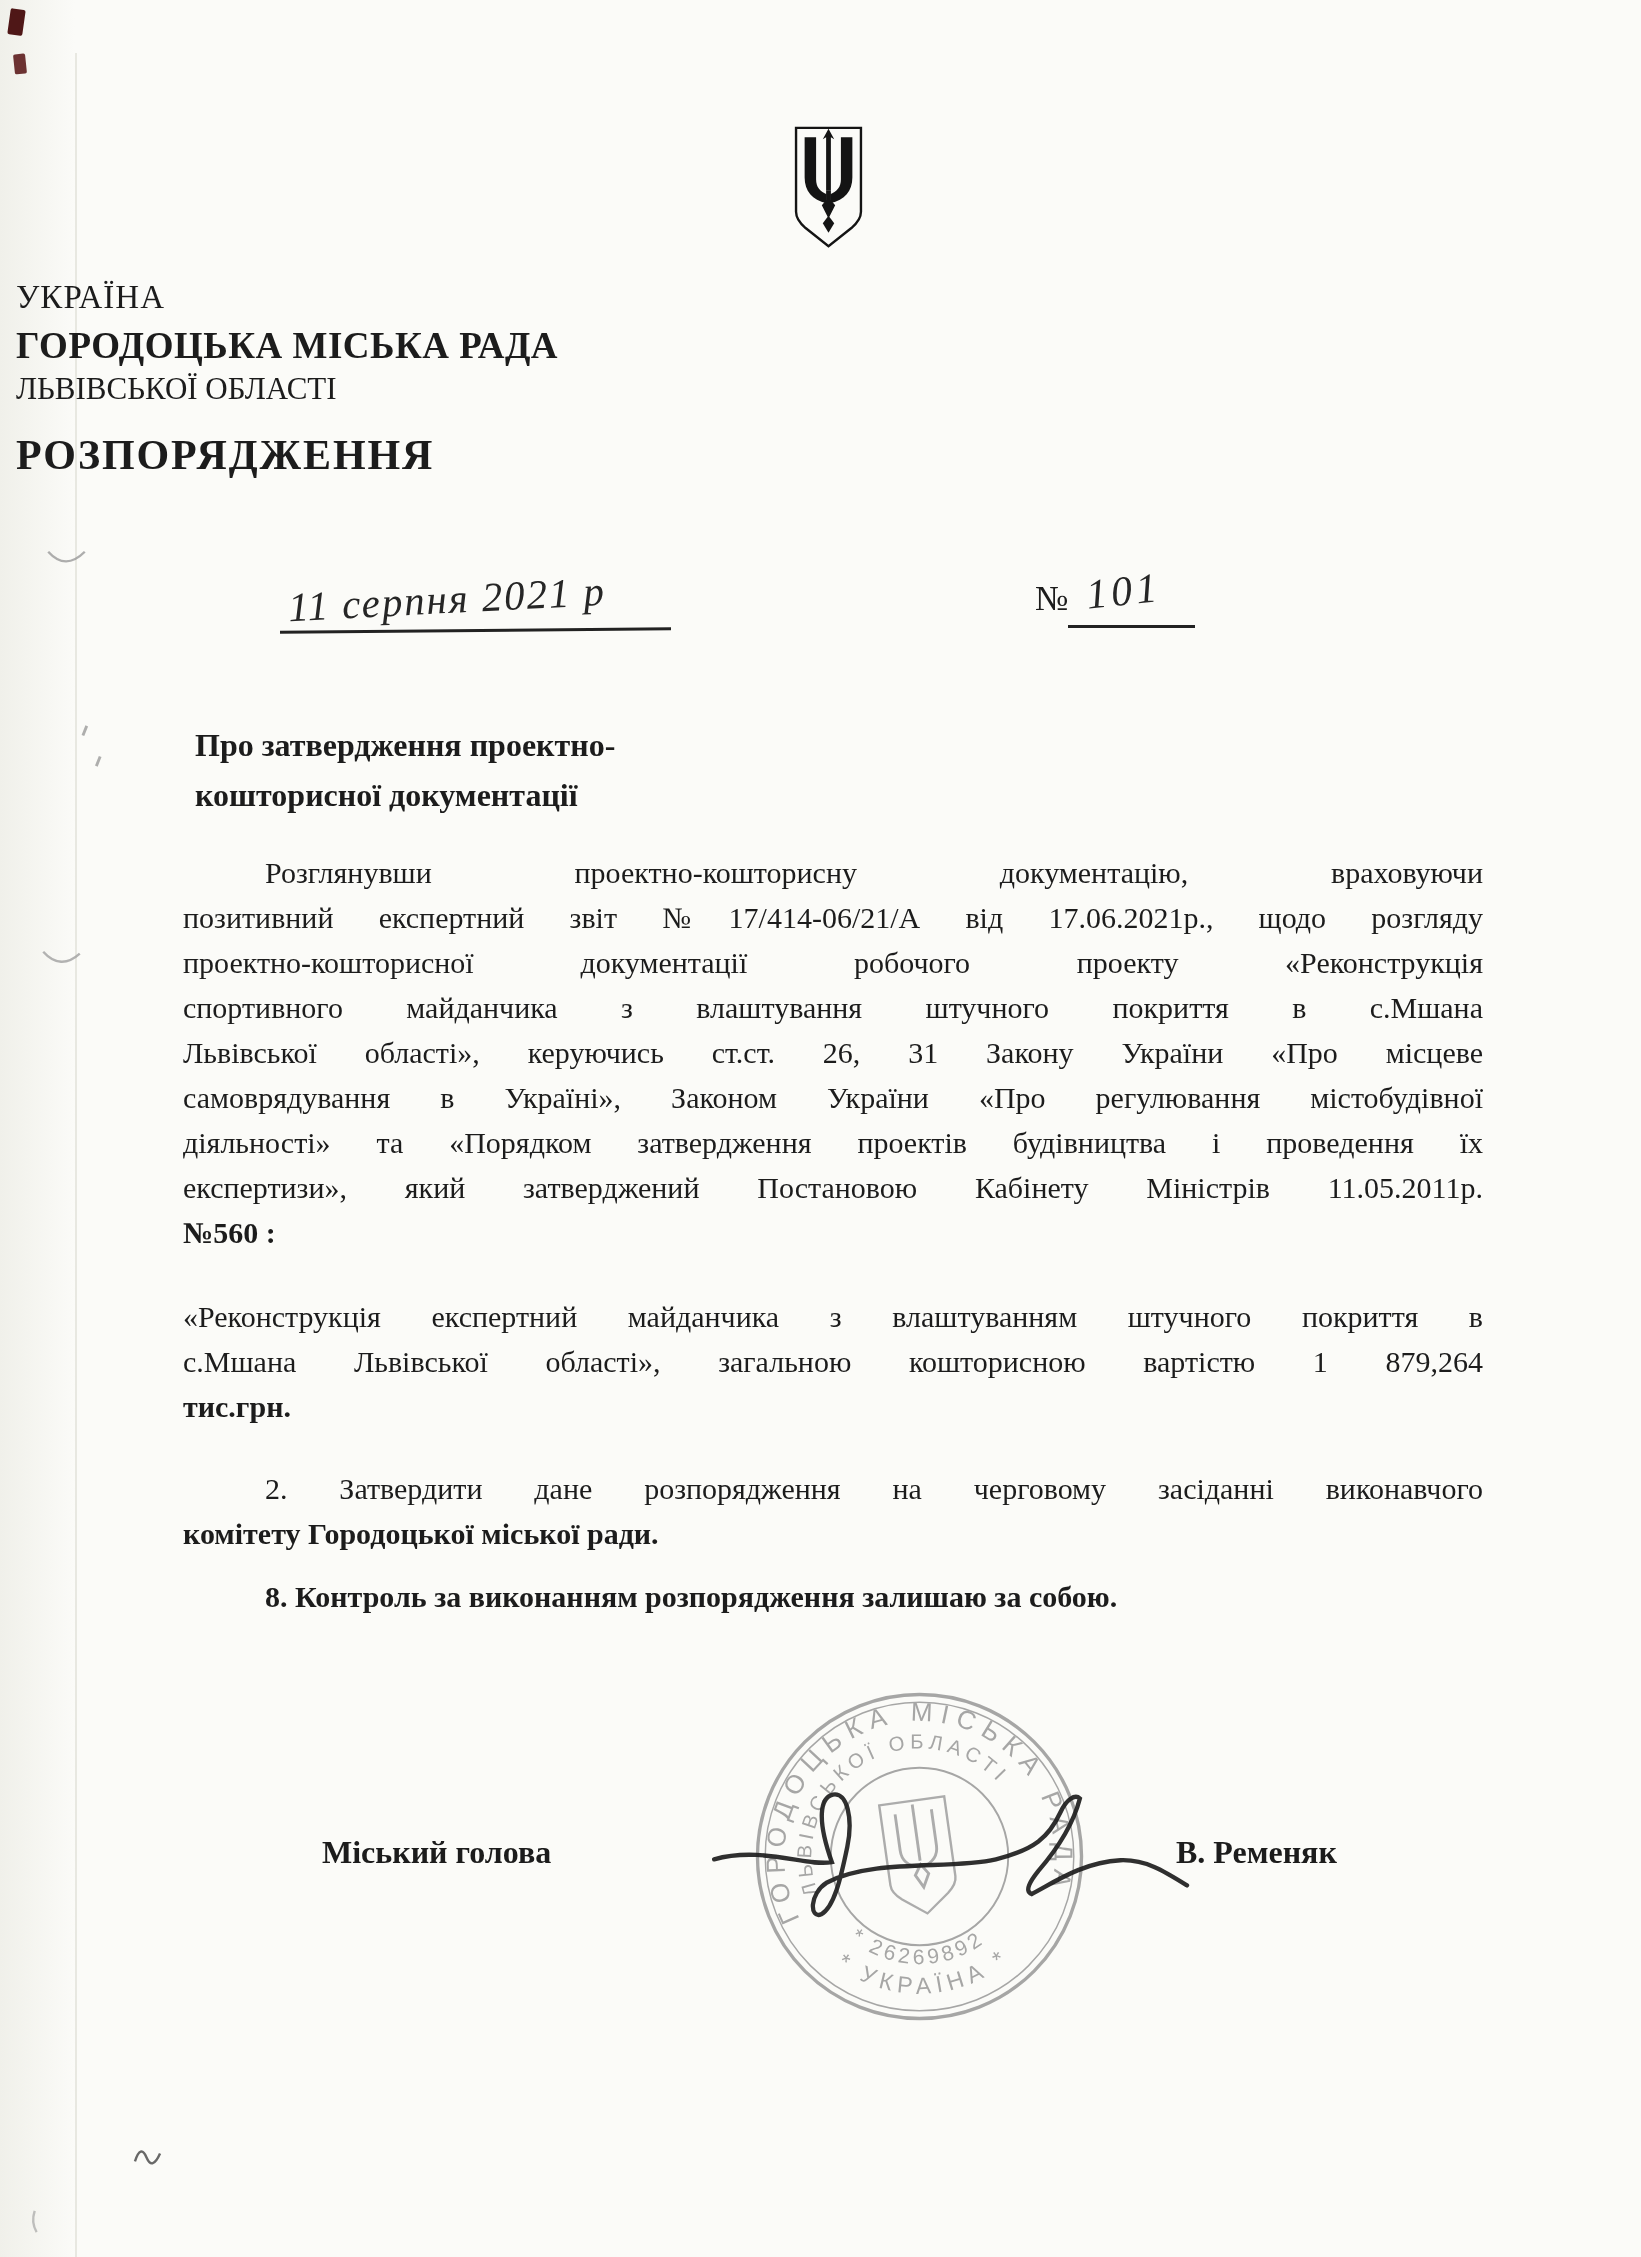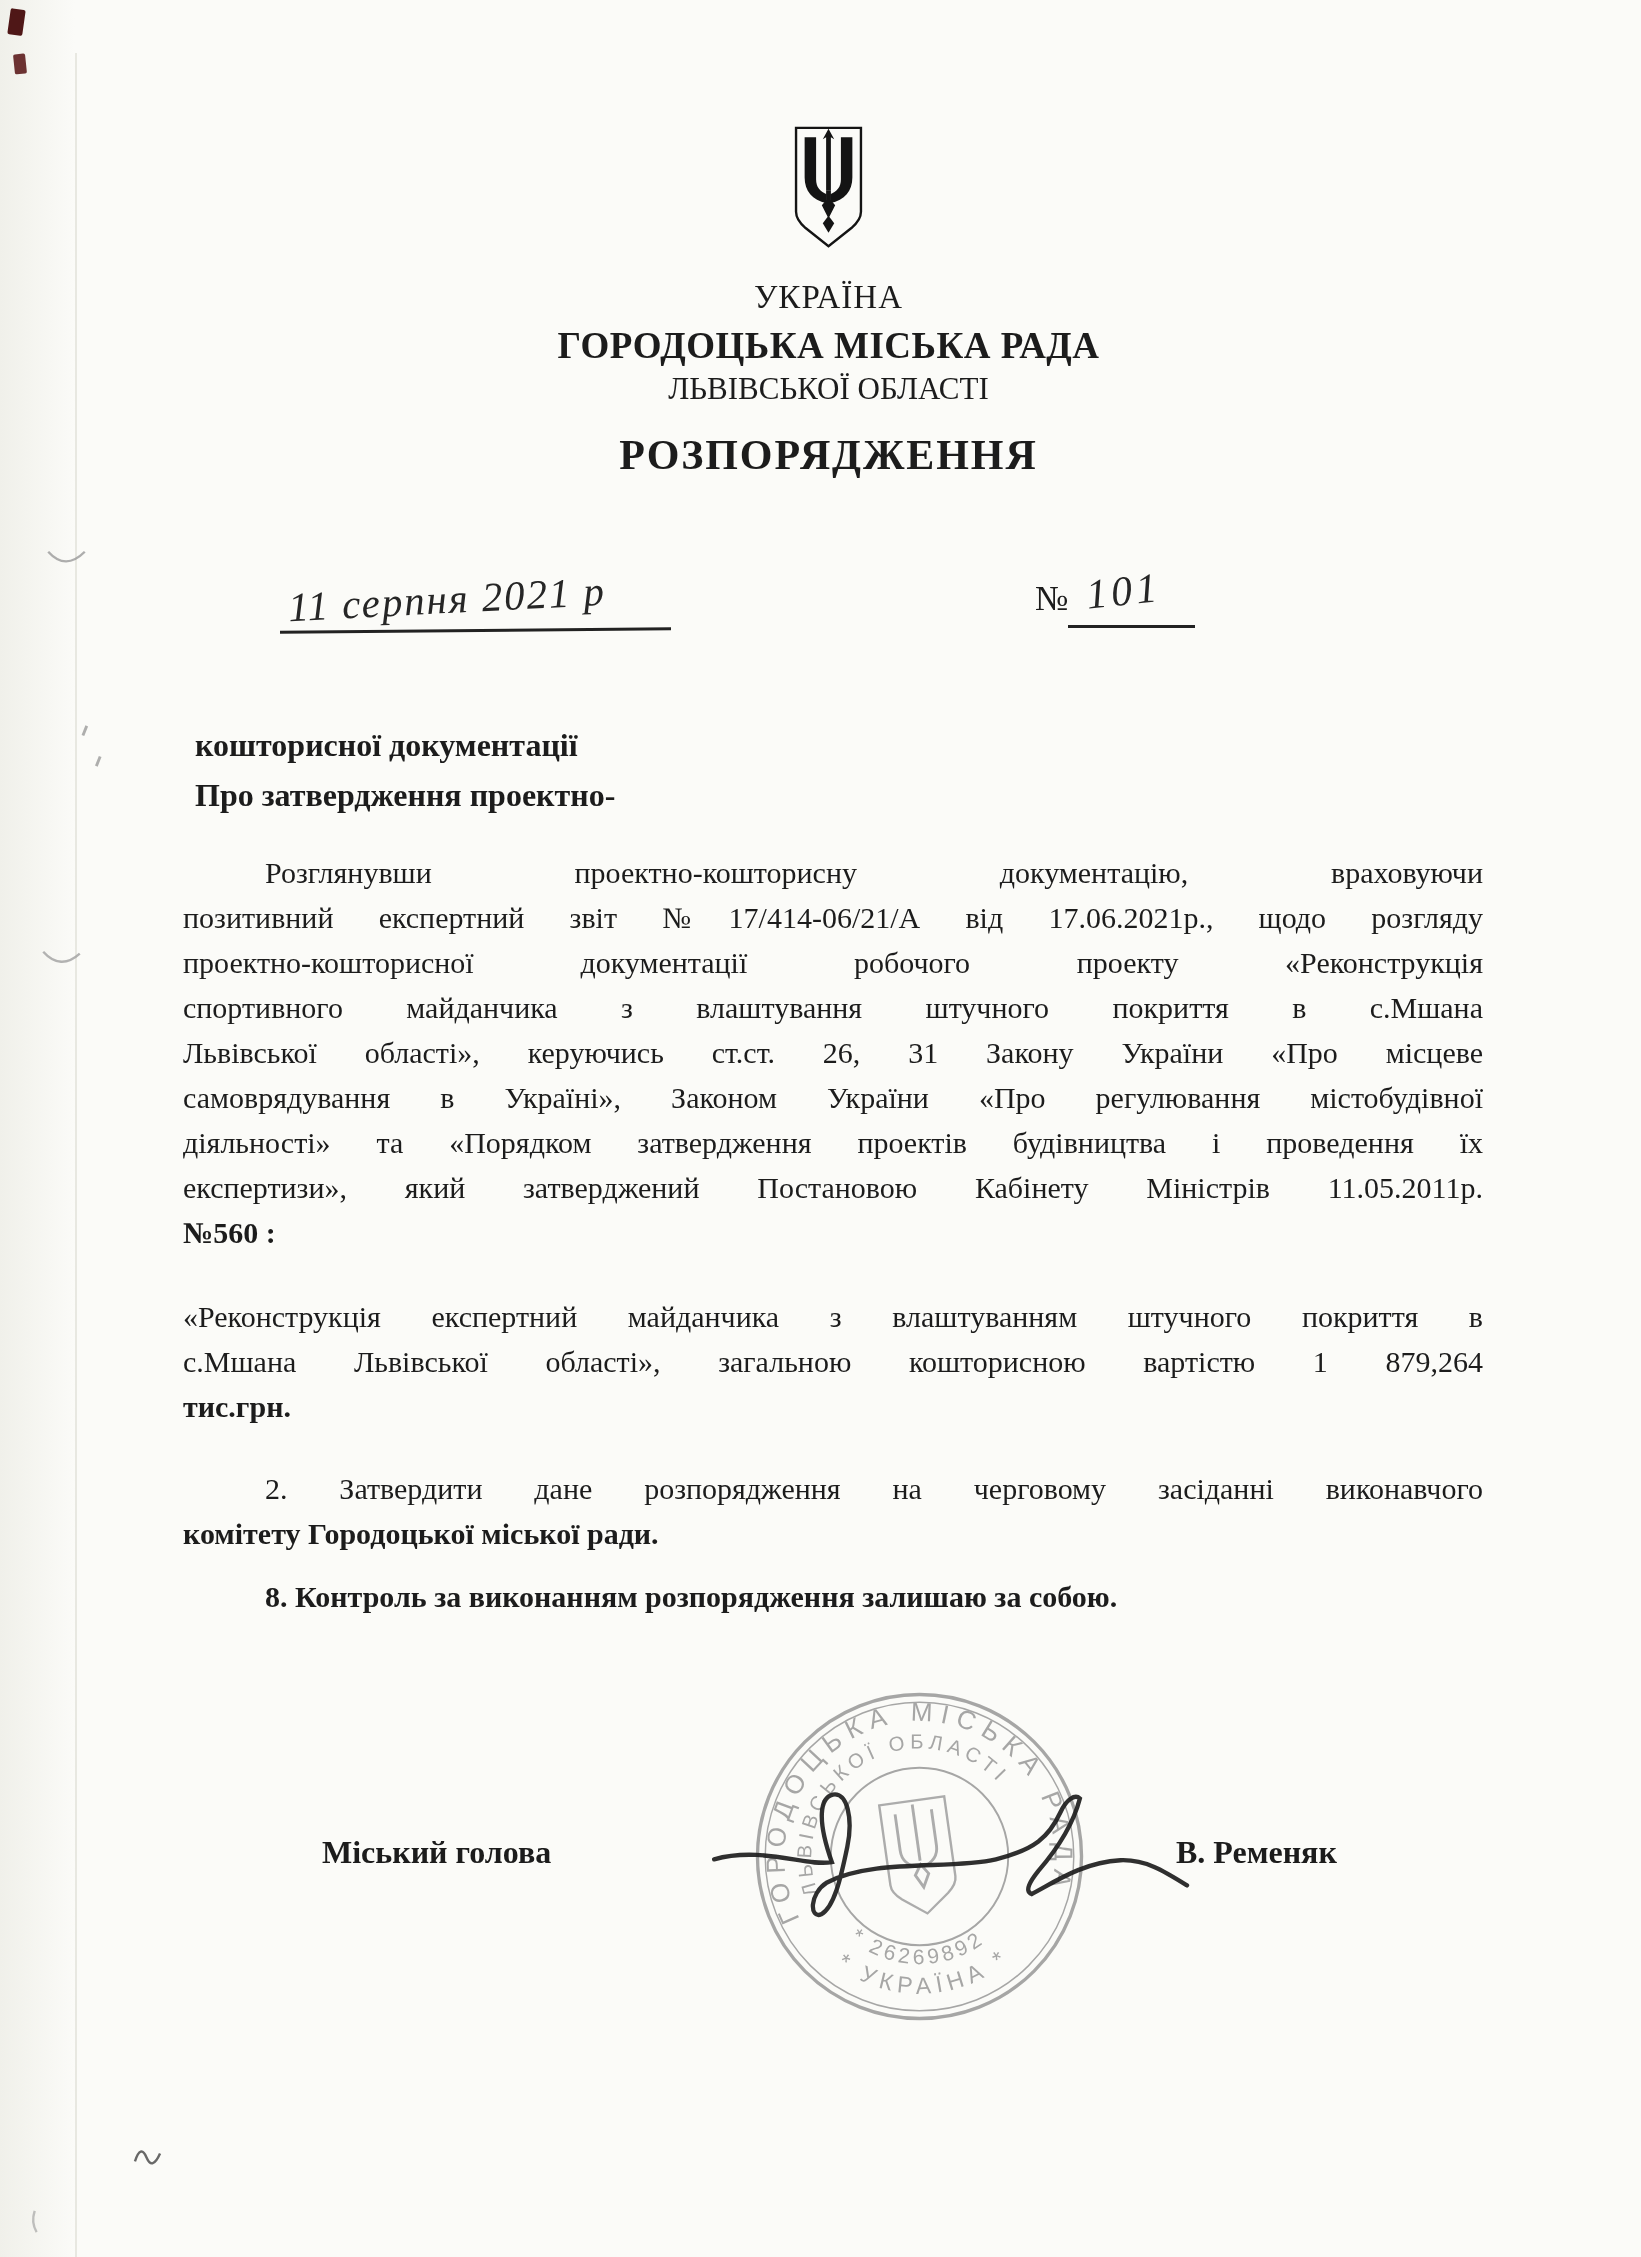--- a/index.html
+++ b/index.html
@@ -9,21 +9,21 @@
     font-family:"Liberation Serif", serif;color:#1c1c1c;
   }
   
   .edge-shade{position:absolute;left:0;top:0;width:75px;height:100%;
     background:linear-gradient(to right,#f0f0ea,#fbfbf8);}
   .edge-line{position:absolute;left:75px;top:53px;bottom:0;width:1.9px;background:#e3e3db;opacity:.8;}
   .mark-red1{position:absolute;left:8.7px;top:8.7px;width:14.5px;height:26px;background:#4f1717;border-radius:1.9px;transform:rotate(8deg);}
   .mark-red2{position:absolute;left:13.5px;top:54px;width:11.6px;height:20px;background:#5d1d1d;border-radius:1.9px;transform:rotate(-6deg);opacity:.9;}
   .pencil{position:absolute;}
   
-  .header{position:absolute;left:0;right:0;top:0;text-align:center;padding-left:16px;}
+  .header{position:absolute;left:0;right:0;top:0;padding-left:16px;}
   .emblem{display:block;margin:124px auto 0;width:79px;height:126px;}
   .country{margin-top:29px;font-size:33px;letter-spacing:1px;}
   .council{margin-top:7.7px;font-size:37px;font-weight:700;letter-spacing:0.5px;}
   .region{margin-top:4.8px;font-size:31px;}
   .doctype{margin-top:24px;font-size:42px;font-weight:700;letter-spacing:1.9px;}
   
   .meta-row{position:absolute;left:0;top:575px;width:1641px;height:77px;}
   .hand{font-style:italic;color:#262626;}
   .hand-date{position:absolute;left:288px;top:0;font-size:41px;letter-spacing:1.9px;transform:rotate(-3deg);}
   .date-line{position:absolute;left:280px;top:54px;width:391px;height:2.9px;background:#222;transform:rotate(-.5deg);}
@@ -92,22 +92,22 @@
 
   <div class="meta-row">
     <div class="hand hand-date">11 серпня 2021 р</div>
     <div class="date-line"></div>
     <div class="num-label">№</div>
     <div class="hand hand-num">101</div>
     <div class="num-line"></div>
   </div>
 
   <div class="subject">
+    <div>Про затвердження проектно-</div>
     <div>кошторисної документації</div>
-    <div>Про затвердження проектно-</div>
   </div>
 
   <div class="para p-intro">
     <div class="line indent">Розглянувши проектно-кошторисну документацію, враховуючи</div>
     <div class="line">позитивний експертний звіт №17/414-06/21/А від 17.06.2021р., щодо розгляду</div>
     <div class="line">проектно-кошторисної документації робочого проекту «Реконструкція</div>
     <div class="line">спортивного майданчика з влаштування штучного покриття в с.Мшана</div>
     <div class="line">Львівської області», керуючись ст.ст. 26, 31 Закону України «Про місцеве</div>
     <div class="line">самоврядування в Україні», Законом України «Про регулювання містобудівної</div>
     <div class="line">діяльності» та «Порядком затвердження проектів будівництва і проведення їх</div>

